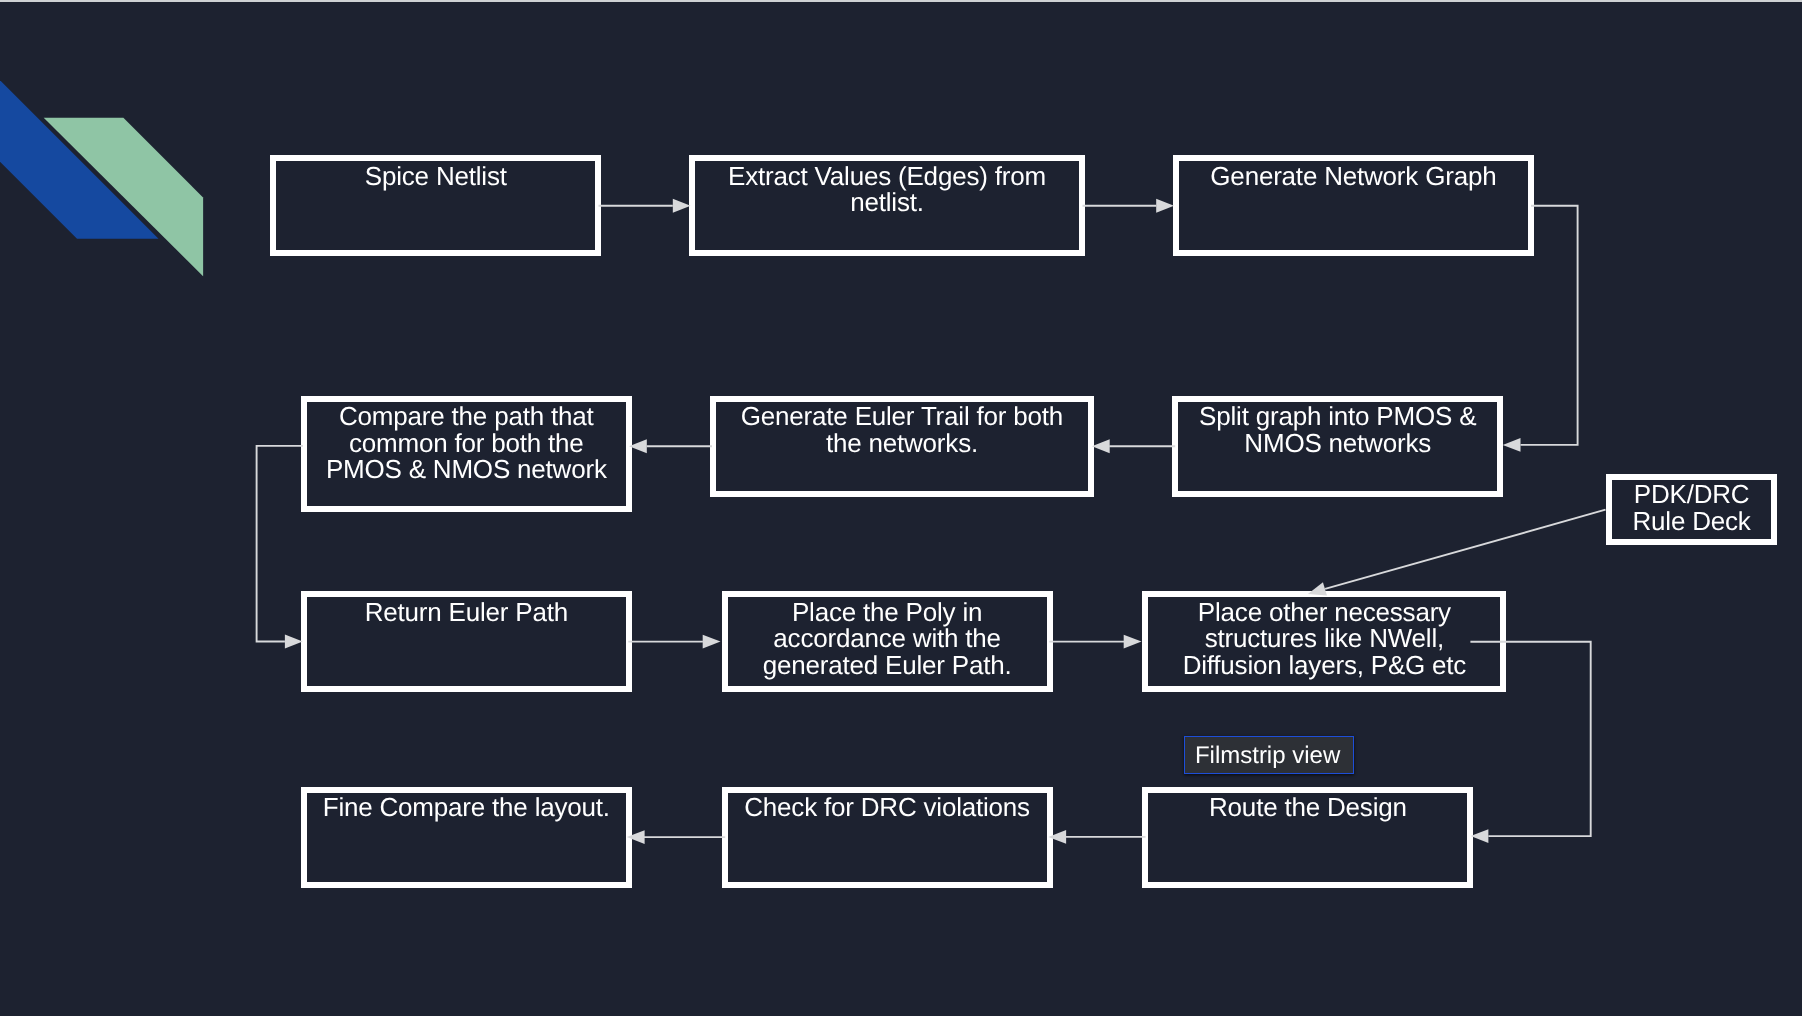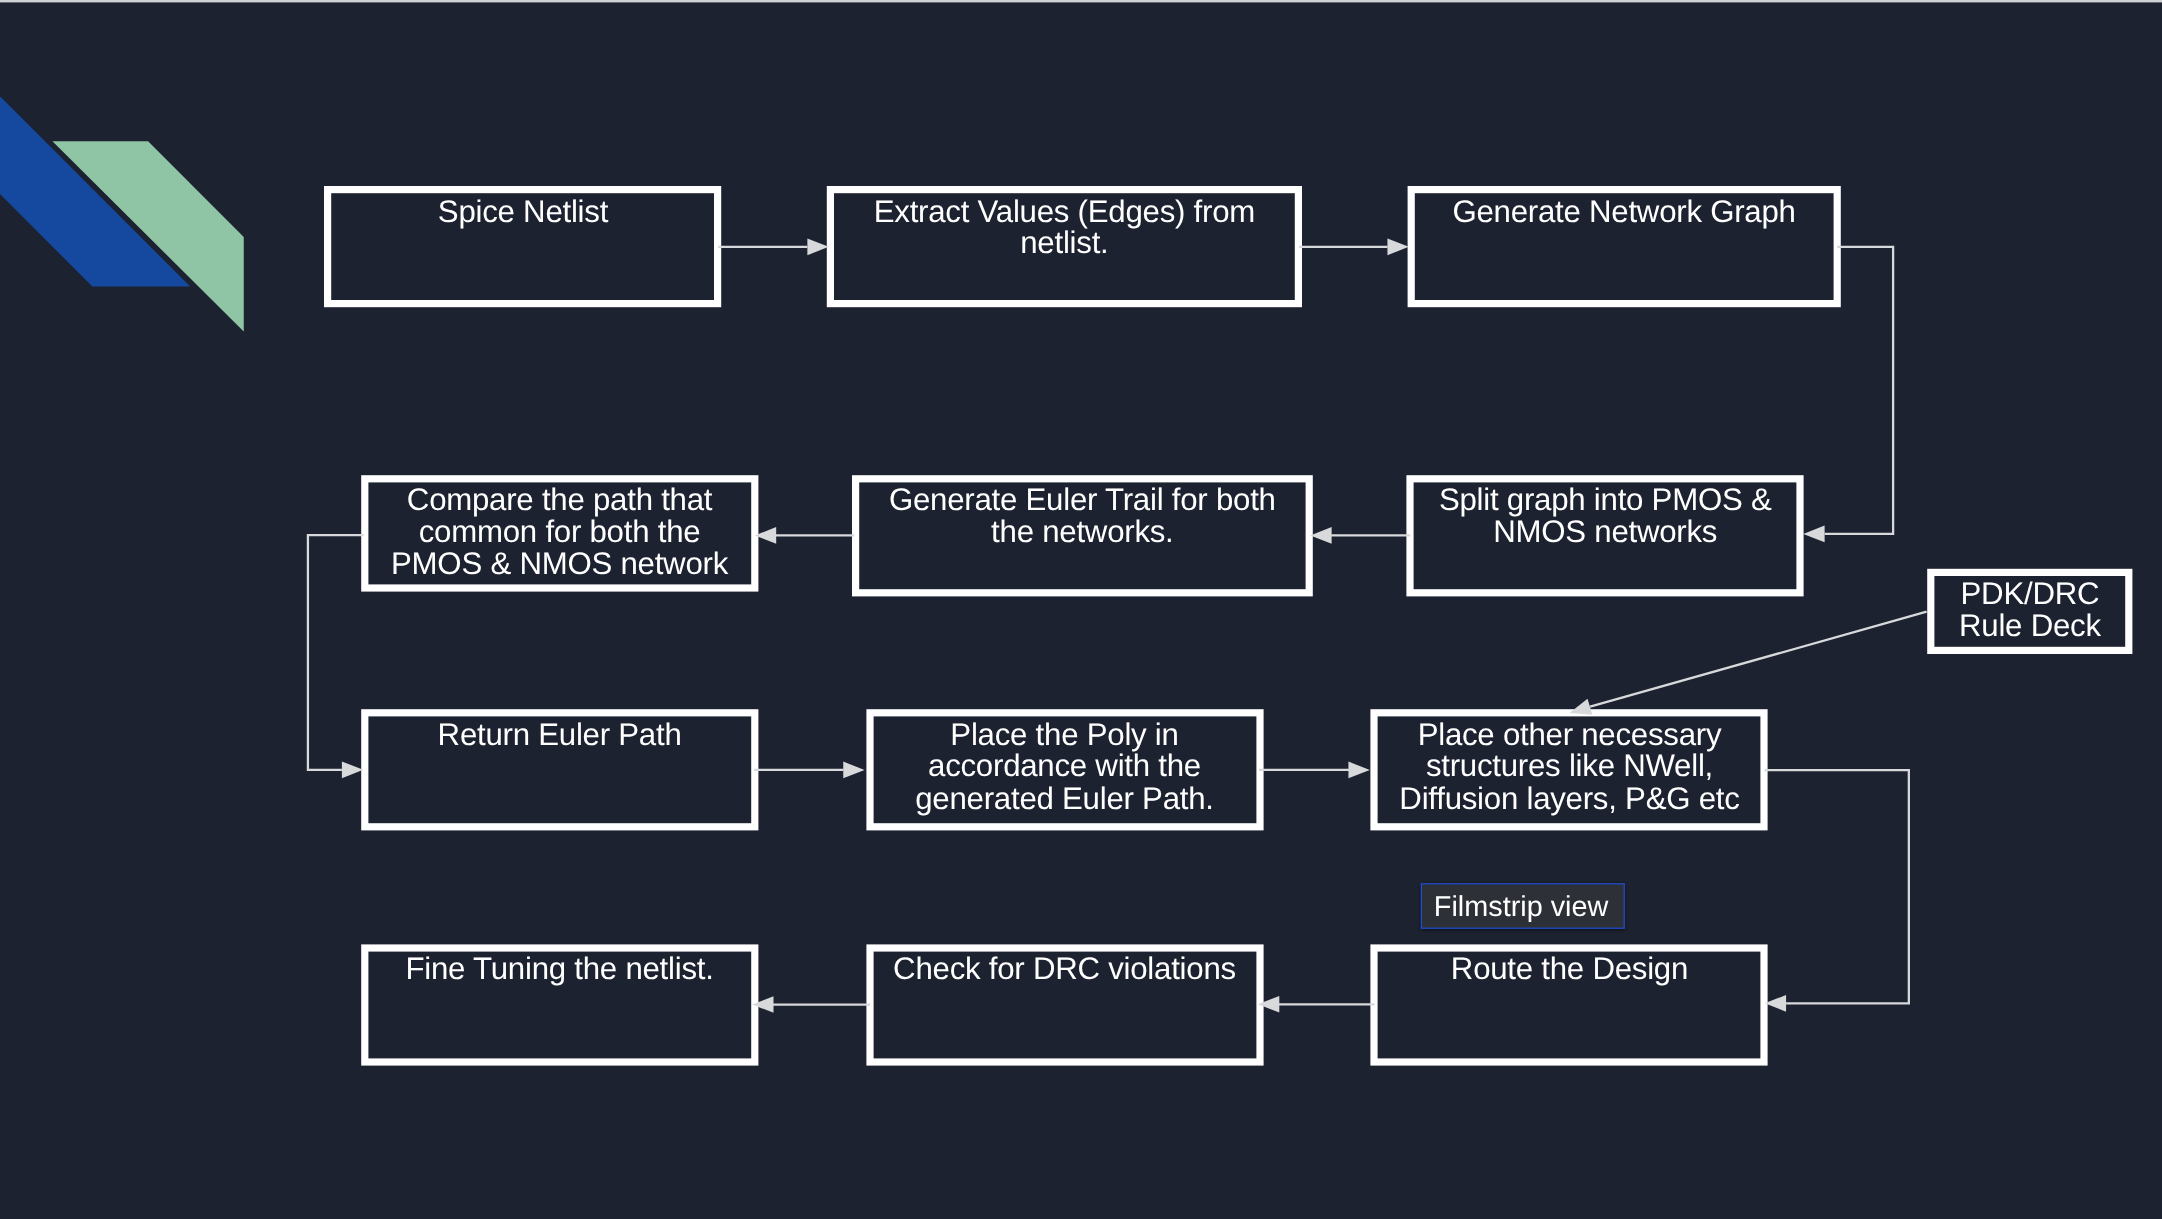--- a/index.html
+++ b/index.html
@@ -39,40 +39,40 @@
       </div>
     <div class="node" style="left: 1172.8px; top: 155px; width: 361.2px; height: 101px;">
         <span>Generate Network Graph</span>
       </div>
     <div class="node" style="left: 1172.2px; top: 395.7px; width: 331px; height: 101px;">
         <span>Split graph into PMOS &amp; NMOS networks</span>
       </div>
     <div class="node" style="left: 709.7px; top: 395.7px; width: 384.5px; height: 101px;">
         <span>Generate Euler Trail for both the networks.</span>
       </div>
-    <div class="node" style="left: 300.8px; top: 395.7px; width: 331px; height: 97px;">
+    <div class="node" style="left: 300.8px; top: 395.7px; width: 331px; height: 116px;">
         <span>Compare the path that common for both the PMOS &amp; NMOS network</span>
       </div>
     <div class="node" style="left: 300.8px; top: 590.9px; width: 331px; height: 101px;">
         <span>Return Euler Path</span>
       </div>
     <div class="node" style="left: 721.6px; top: 590.9px; width: 331px; height: 101px;">
         <span>Place the Poly in accordance with the generated Euler Path.</span>
       </div>
-    <div class="node" style="left: 1142.4px; top: 590.9px; width: 331px; height: 101px;">
+    <div class="node" style="left: 1142.4px; top: 590.9px; width: 364px; height: 101px;">
         <span>Place other necessary structures like NWell, Diffusion layers, P&amp;G etc</span>
       </div>
     <div class="node" style="left: 1142.4px; top: 786.5px; width: 331px; height: 101px;">
         <span>Route the Design</span>
       </div>
     <div class="node" style="left: 721.6px; top: 786.5px; width: 331px; height: 101px;">
         <span>Check for DRC violations</span>
       </div>
     <div class="node" style="left: 300.8px; top: 786.5px; width: 331px; height: 101px;">
-        <span>Fine Tuning the netlist.</span>
+        <span>Fine Compare the layout.</span>
       </div>
     <div class="node" style="left: 1606.4px; top: 473.6px; width: 170.4px; height: 71.3px;">
         <span>PDK/DRC Rule Deck</span>
       </div>
   </div>
 
   <svg id="edges" viewBox="0 0 1802 1016">
       <path d="M 598.5 205.7 L 672.8 205.7" fill="none" stroke="#d8d9db" stroke-width="1.9"></path>
       <polygon points="0,0 -17.8,-6.95 -17.8,6.95" fill="#d8d9db" transform="translate(690.6,205.7) rotate(0)"></polygon>
       <path d="M 1082.5 205.7 L 1156.3 205.7" fill="none" stroke="#d8d9db" stroke-width="1.9"></path>

